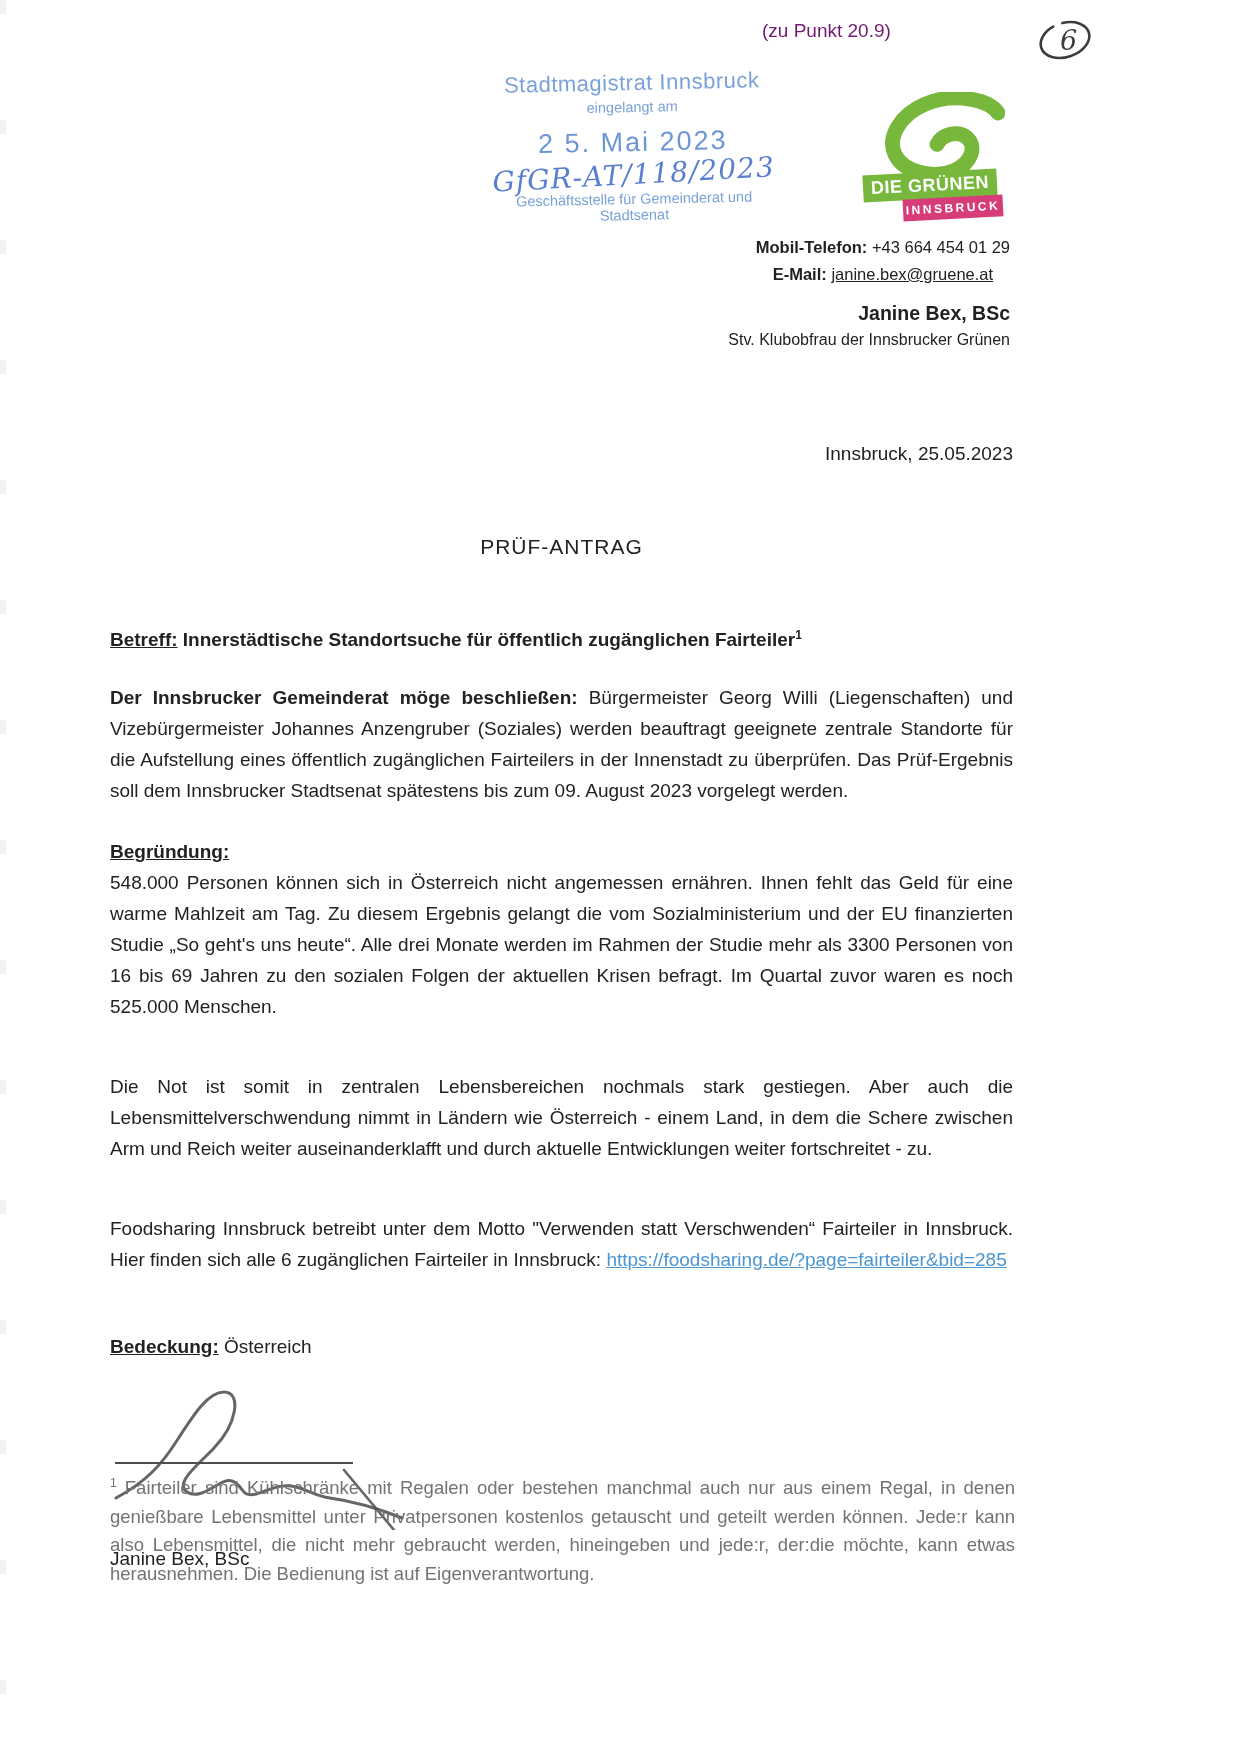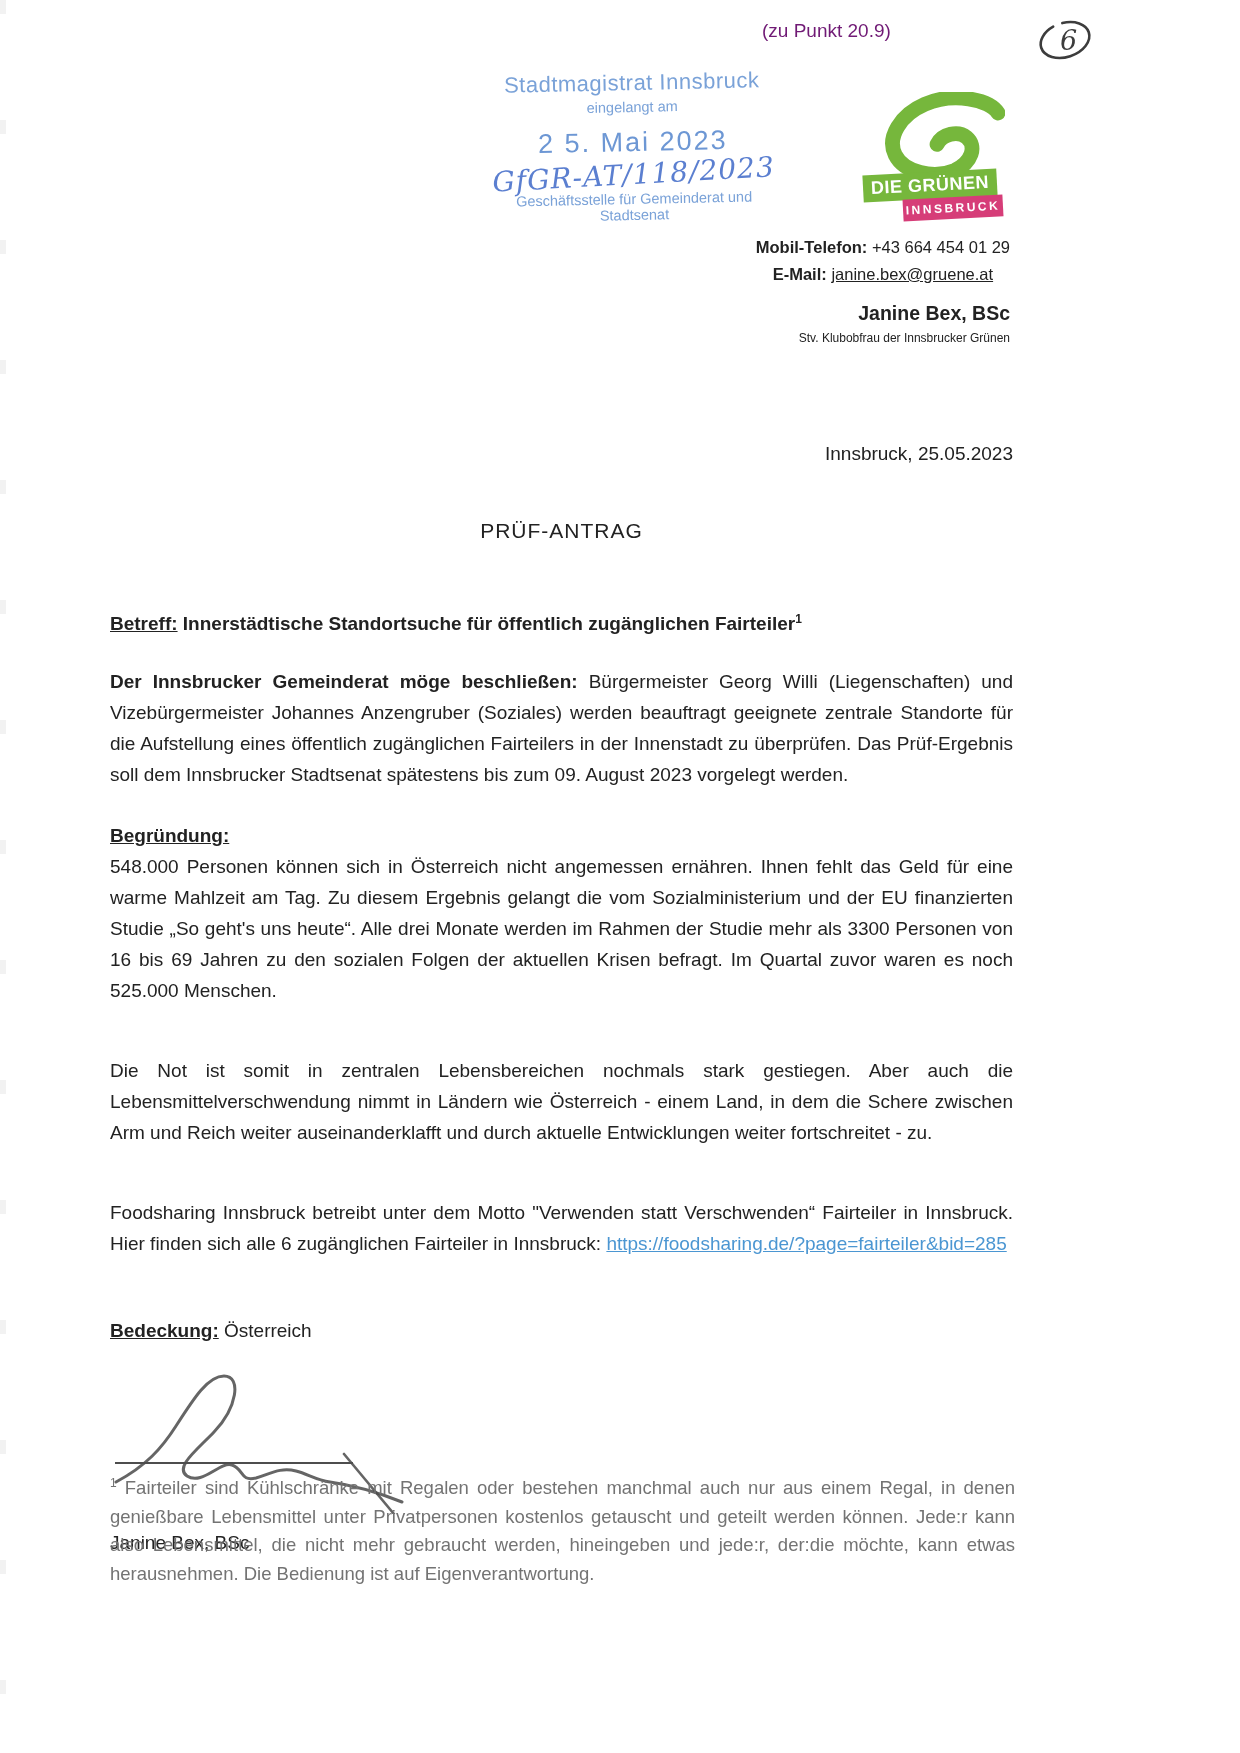--- a/index.html
+++ b/index.html
@@ -28,26 +28,26 @@
   .banner.green{left:0;top:80px;width:134px;height:27px;background:#76b73c;
           transform:rotate(-3deg);font-size:18px;letter-spacing:0.5px;}
   .banner.pink{left:40px;top:105px;width:100px;height:22px;background:#d63d78;
           transform:rotate(-3deg);font-size:12px;letter-spacing:2.5px;}
   
   .contact{position:absolute;right:230px;top:234px;text-align:center;font-size:16.5px;line-height:27px;}
   .contact b{font-weight:bold;}
   .contact a{color:#222;text-decoration:underline;}
   .person{position:absolute;right:230px;top:302px;text-align:right;}
   .person .pname{font-size:19.5px;font-weight:bold;}
-  .person .prole{font-size:12px;margin-top:6px;}
+  .person .prole{font-size:16px;margin-top:6px;}
   
   .letter-body{position:absolute;left:110px;top:438px;width:903px;
                font-size:19px;line-height:31px;text-align:justify;}
   .date-line{text-align:right;}
-  .doc-title{text-align:center;margin-top:46px;font-size:21px;letter-spacing:1px;}
+  .doc-title{text-align:center;margin-top:62px;font-size:21px;letter-spacing:1px;}
   .subject{margin-top:62px;font-weight:bold;font-size:19px;}
   .subject .lbl{text-decoration:underline;}
   sup{font-size:12px;line-height:0;}
   .motion{margin-top:27px;}
   .motion .lbl{font-weight:bold;}
   .sec-label{margin-top:30px;font-weight:bold;text-decoration:underline;}
   .para{}
   .para.gap{margin-top:49px;}
   .link{color:#4b96d2;text-decoration:underline;}
   .coverage{margin-top:56px;}

